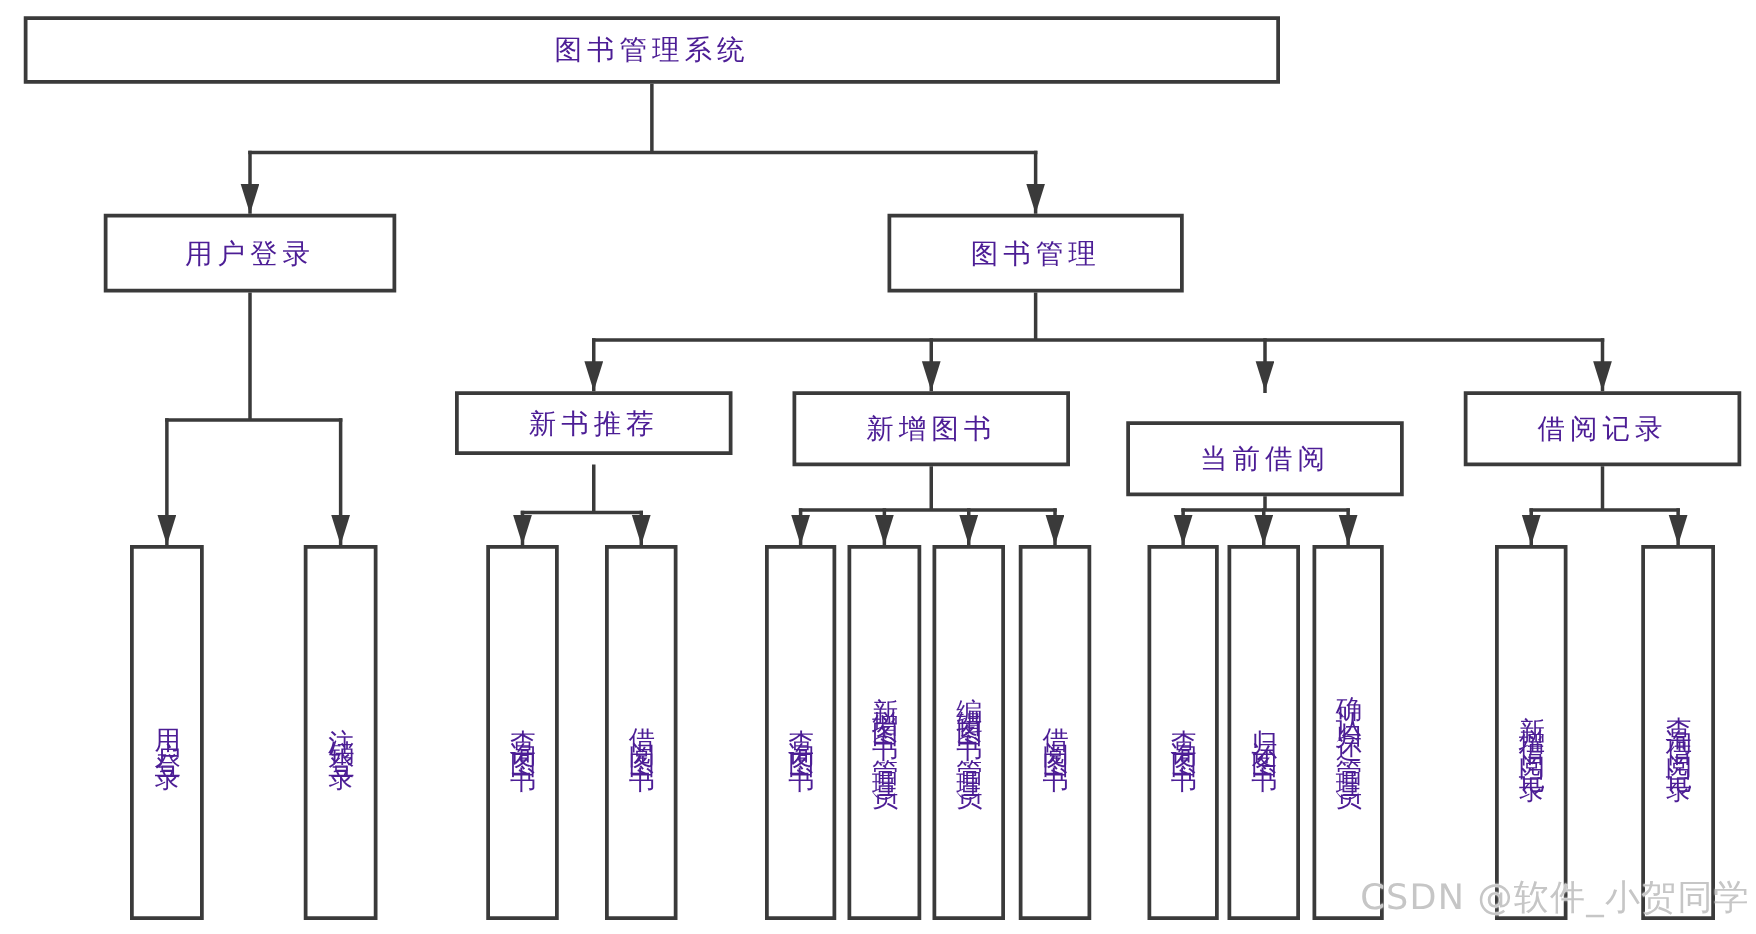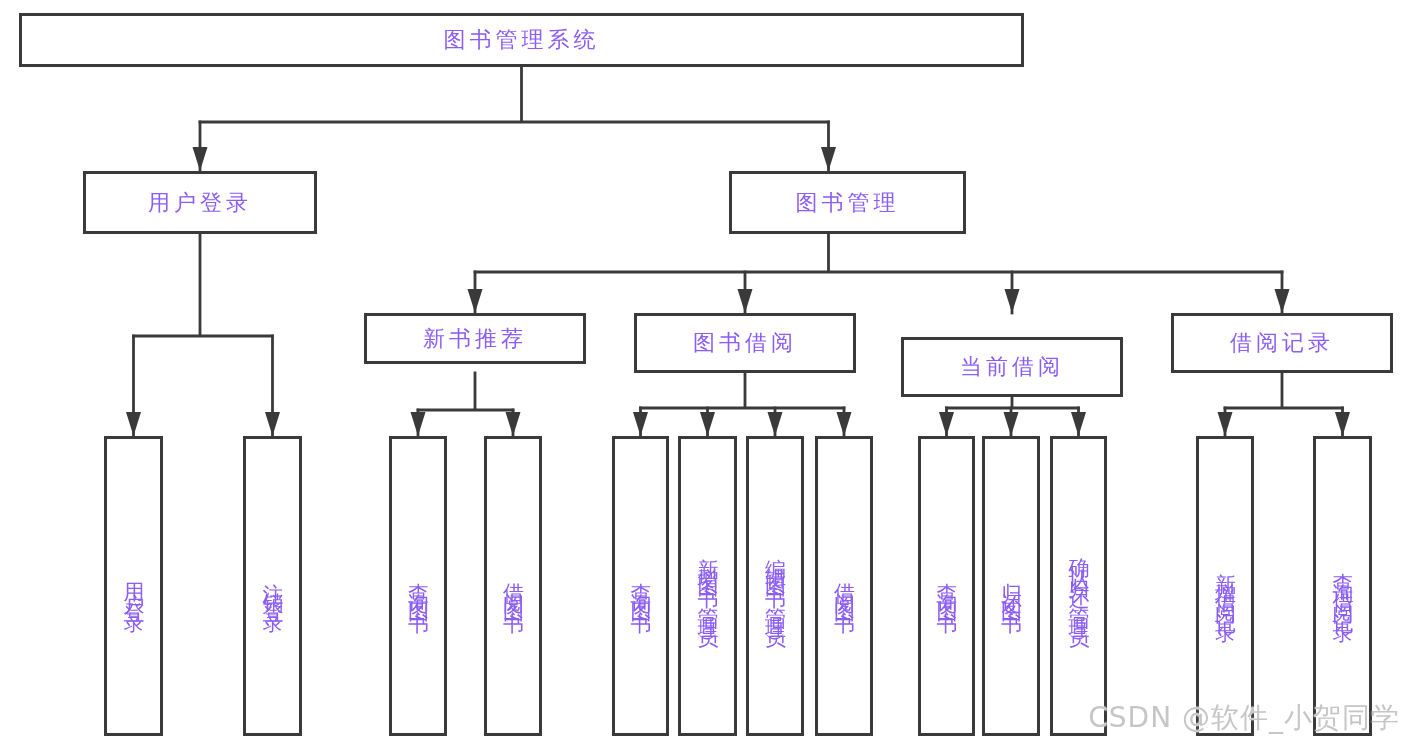--- a/index.html
+++ b/index.html
@@ -12,21 +12,21 @@
   }
   #connectors {
     position: absolute; left: 0; top: 0; z-index: 1;
   }
   .node {
     position: absolute; z-index: 2;
     background: #ffffff;
     border: 3px solid #3a3a3a;
     box-sizing: border-box;
     display: flex; align-items: center; justify-content: center;
-    color: #8b5cf6;
+    color: #4c1d95;
   }
   .node.root  { font-size: 22px; letter-spacing: 4px; }
   .node.mid   { font-size: 22px; letter-spacing: 4px; }
   .node.leaf .vtext {
     writing-mode: vertical-lr;
     text-orientation: mixed;
     font-size: 21px;
     letter-spacing: 10px;
     line-height: 1.1;
     white-space: nowrap;
@@ -83,29 +83,29 @@
   </g>
 </svg>
 
 <div class="node root" style="left:19px; top:13px; width:1005px; height:54px;">
   <span>图书管理系统</span>
 </div>
 
 <div class="node mid" style="left:83px; top:171px; width:234px; height:63px;">
   <span>用户登录</span>
 </div>
-<div class="node mid" style="left:710px; top:171px; width:237px; height:63px;margin-left:19px;">
+<div class="node mid" style="left:710px; top:171px; width:237px; height:63px;">
   <span>图书管理</span>
 </div>
 
 <div class="node mid" style="left:364px; top:313px; width:222px; height:51px;">
   <span>新书推荐</span>
 </div>
 <div class="node mid" style="left:634px; top:313px; width:222px; height:60px;">
-  <span>图书借阅</span>
+  <span>新增图书</span>
 </div>
 <div class="node mid" style="left:901px; top:313px; width:222px; height:60px;margin-top:24px;">
   <span>当前借阅</span>
 </div>
 <div class="node mid" style="left:1171px; top:313px; width:222px; height:60px;">
   <span>借阅记录</span>
 </div>
 
 <div class="node leaf" style="left:104px; top:436px; width:59px; height:300px;">
   <span class="vtext">用户登录</span>

